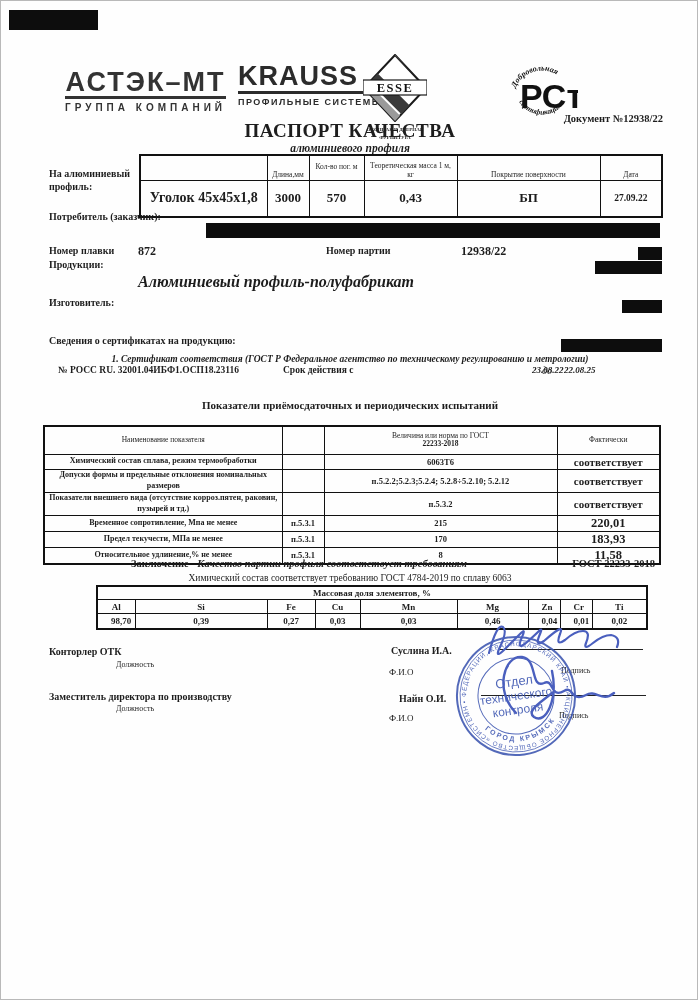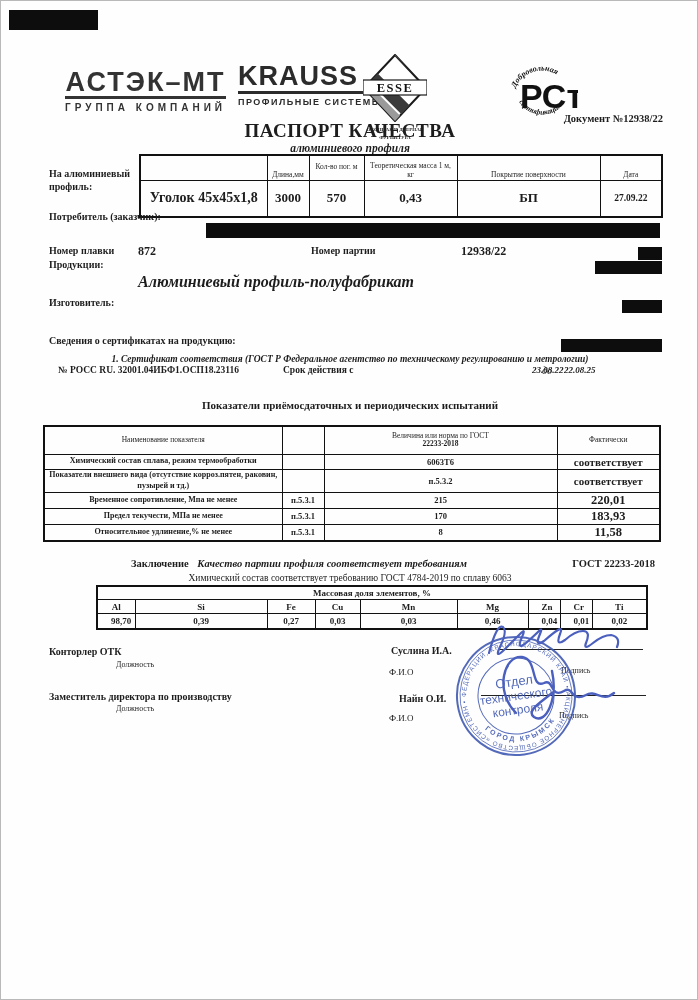--- a/index.html
+++ b/index.html
@@ -146,21 +146,21 @@
       <td class="product-val" style="font-size:13px;">БП</td>
       <td class="small-val">27.09.22</td>
     </tr>
   </tbody>
     </table>
 
   <div class="abs label" style="left:48px;top:210px;">Потребитель (заказчик):</div>
 
   <div class="abs label" style="left:48px;top:244px;">Номер плавки</div>
   <div class="abs value-md" style="left:137px;top:243px;">872</div>
-  <div class="abs label" style="left:310px;top:244px;">Номер партии</div>
+  <div class="abs label" style="left:325px;top:244px;">Номер партии</div>
   <div class="abs value-md" style="left:460px;top:243px;">12938/22</div>
 
   <div class="abs label" style="left:48px;top:258px;">Продукции:</div>
   <div class="abs b i" style="left:137px;top:272px;font-size:16px;">Алюминиевый профиль-полуфабрикат</div>
 
   <div class="abs label" style="left:48px;top:296px;">Изготовитель:</div>
 
   <div class="abs label" style="left:48px;top:334px;">Сведения о сертификатах на продукцию:</div>
   <div class="abs b i ctr" style="left:40px;top:353px;width:618px;font-size:9.5px;">1. Сертификат соответствия (ГОСТ  Р Федеральное агентство по техническому регулированию и метрологии)</div>
   <div class="abs b" style="left:57px;top:364px;font-size:9.5px;">№ РОСС RU. 32001.04ИБФ1.ОСП18.23116</div>
@@ -185,20 +185,26 @@
       <td class="hdr">
         <div>Величина или норма по ГОСТ</div>
         <div class="b">22233-2018</div>
       </td>
       <td class="hdr">Фактически</td>
     </tr>
     <tr style="height:15px;">
       <td class="t-name">Химический состав сплава, режим термообработки</td>
       <td class="t-norm"></td>
       <td class="t-norm">6063Т6</td>
+      <td class="t-fact">соответствует</td>
+    </tr>
+    <tr style="height:23px;">
+      <td class="t-name">Допуски формы и предельные отклонения номинальных размеров</td>
+      <td class="t-norm"></td>
+      <td class="t-norm">п.5.2.2;5.2.3;5.2.4; 5.2.8÷5.2.10; 5.2.12</td>
       <td class="t-fact">соответствует</td>
     </tr>
     <tr style="height:23px;">
       <td class="t-name">Показатели внешнего вида (отсутствие корроз.пятен, раковин, пузырей и тд.)</td>
       <td class="t-norm"></td>
       <td class="t-norm">п.5.3.2</td>
       <td class="t-fact">соответствует</td>
     </tr>
     <tr style="height:15px;">
       <td class="t-name">Временное сопротивление, Мпа не менее</td>

